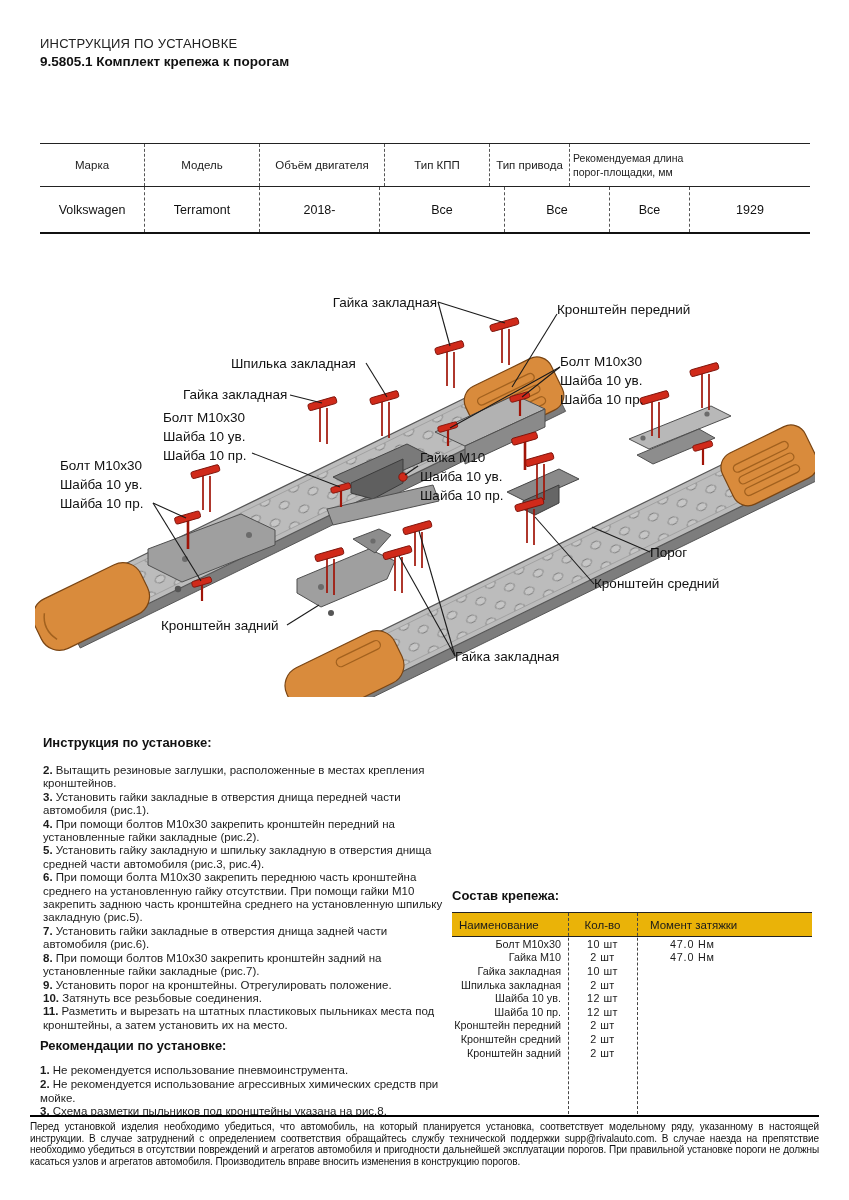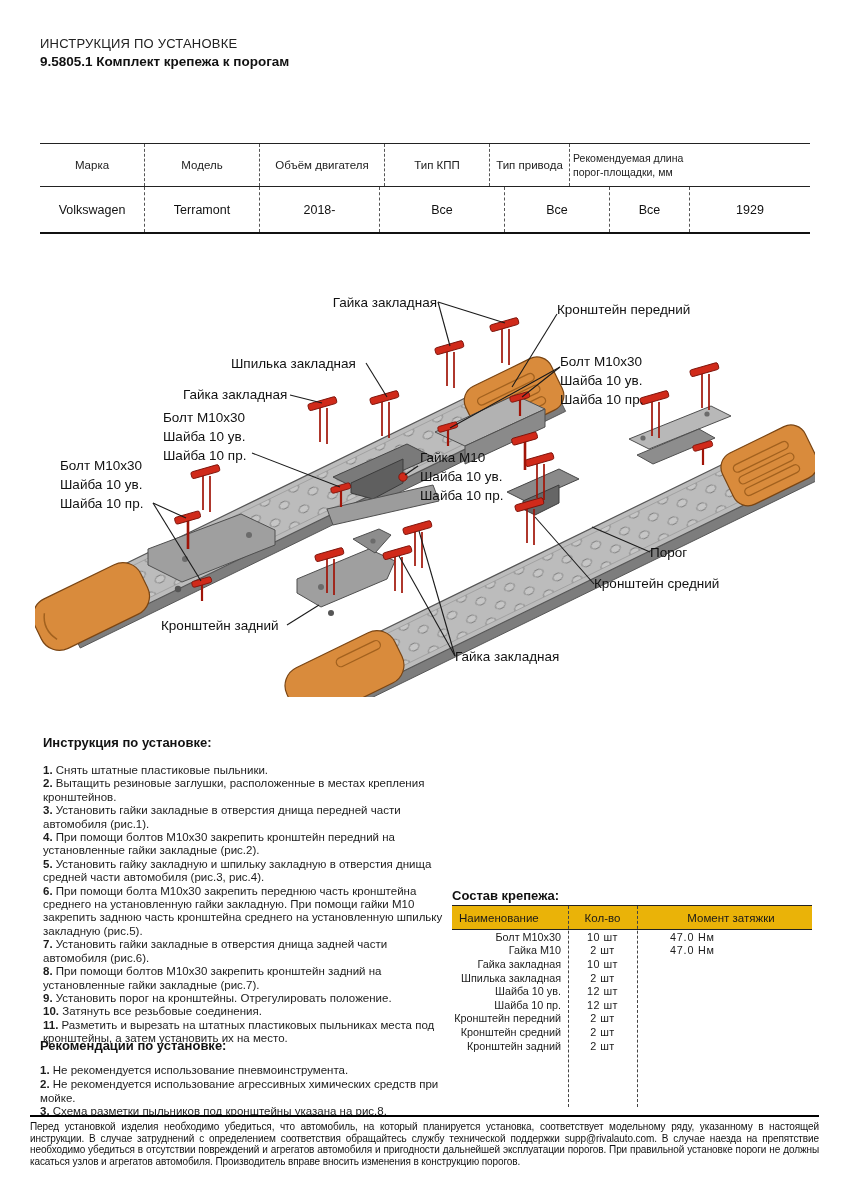--- a/index.html
+++ b/index.html
@@ -35,29 +35,29 @@
   .sec-title{font-size:13px;font-weight:bold;color:#111;}
   .instructions{position:absolute;left:43px;top:735px;width:400px;}
   .instructions .steps{margin-top:14px;}
   .instructions p{margin:0;font-size:11.5px;line-height:13.4px;color:#1c1c1c;}
   .recommendations{position:absolute;left:40px;top:1038px;width:406px;}
   .recommendations .items{margin-top:11px;}
   .recommendations p{margin:0;font-size:11.5px;line-height:13.8px;color:#1c1c1c;}
 
   
   .parts{position:absolute;left:452px;top:888px;width:360px;}
-  .parts .sec-title{margin-bottom:2px;}
+  .parts .sec-title{margin-bottom:9px;}
   .parts-table{position:relative;width:360px;height:201px;border-top:1.6px solid #222;}
   .pt-vline{position:absolute;top:0;bottom:0;width:0;border-left:1.2px dashed #444;}
   .pt-vline.v1{left:116px;} .pt-vline.v2{left:185px;}
   .pt-head{display:flex;height:23px;background:#eab308;border-bottom:1.6px solid #222;
            align-items:center;font-size:11.5px;color:#1a1a1a;}
   .pt-head .h-name{width:116px;box-sizing:border-box;padding-left:7px;}
   .pt-head .h-qty{width:69px;text-align:center;}
-  .pt-head .h-torque{width:175px;box-sizing:border-box;padding-left:13px;text-align:center;}
+  .pt-head .h-torque{width:175px;box-sizing:border-box;padding-left:13px;}
   .pt-row{display:flex;height:13.6px;align-items:center;font-size:10.8px;color:#1a1a1a;}
   .pt-row:first-of-type{margin-top:3px;}
   .pt-name{width:116px;box-sizing:border-box;padding-right:7px;text-align:right;}
   .pt-qty{width:69px;text-align:center;letter-spacing:.5px;}
   .pt-torque{width:175px;box-sizing:border-box;padding-left:33px;letter-spacing:.8px;}
 
   
   .footer{position:absolute;left:30px;top:1115px;width:789px;border-top:2.6px solid #000;padding-top:4px;}
   .footer p{margin:0;font-size:10px;font-weight:normal;line-height:11.6px;color:#111;
             text-align:justify;letter-spacing:-0.1px;}
@@ -235,26 +235,25 @@
 Шайба 10 пр.</div>
     <div class="callout" style="left:650px;top:543px;">Порог</div>
     <div class="callout" style="left:594px;top:574px;">Кронштейн средний</div>
     <div class="callout" style="left:161px;top:616px;">Кронштейн задний</div>
     <div class="callout" style="left:455px;top:647px;">Гайка закладная</div>
   </div>
 
   <div class="instructions">
     <div class="sec-title">Инструкция по установке:</div>
     <div class="steps">
-      <p><b>1.</b> <span>Снять штатные пластиковые пыльники.</span></p>
       <p><b>2.</b> <span>Вытащить резиновые заглушки, расположенные в местах крепления кронштейнов.</span></p>
       <p><b>3.</b> <span>Установить гайки закладные  в отверстия днища передней части автомобиля (рис.1).</span></p>
       <p><b>4.</b> <span>При помощи болтов М10х30 закрепить кронштейн передний на установленные гайки закладные (рис.2).</span></p>
       <p><b>5.</b> <span>Установить гайку закладную и шпильку закладную в отверстия днища средней части автомобиля (рис.3, рис.4).</span></p>
-      <p><b>6.</b> <span>При помощи болта М10х30 закрепить переднюю часть кронштейна среднего на установленную гайки закладную. При помощи гайки М10 закрепить заднюю часть кронштейна среднего на установленную шпильку закладную (рис.5).</span></p>
+      <p><b>6.</b> <span>При помощи болта М10х30 закрепить переднюю часть кронштейна среднего на установленную гайку отсутствии. При помощи гайки М10 закрепить заднюю часть кронштейна среднего на установленную шпильку закладную (рис.5).</span></p>
       <p><b>7.</b> <span>Установить гайки закладные  в отверстия днища задней части автомобиля (рис.6).</span></p>
       <p><b>8.</b> <span>При помощи болтов М10х30 закрепить кронштейн задний на установленные гайки закладные (рис.7).</span></p>
       <p><b>9.</b> <span>Установить порог на кронштейны. Отрегулировать положение.</span></p>
       <p><b>10.</b> <span>Затянуть все резьбовые соединения.</span></p>
       <p><b>11.</b> <span>Разметить и вырезать на штатных пластиковых пыльниках места под кронштейны, а затем установить их на место.</span></p>
     </div>
   </div>
 
   <div class="recommendations">
     <div class="sec-title">Рекомендации по установке:</div>

